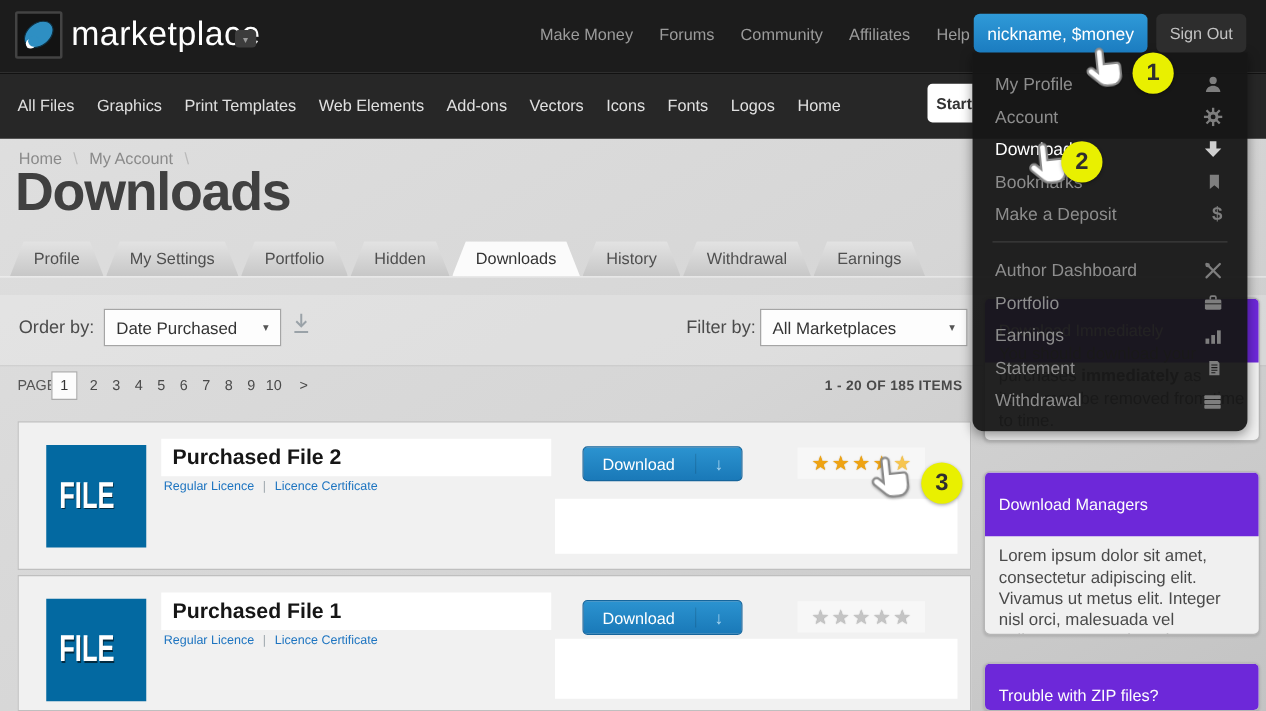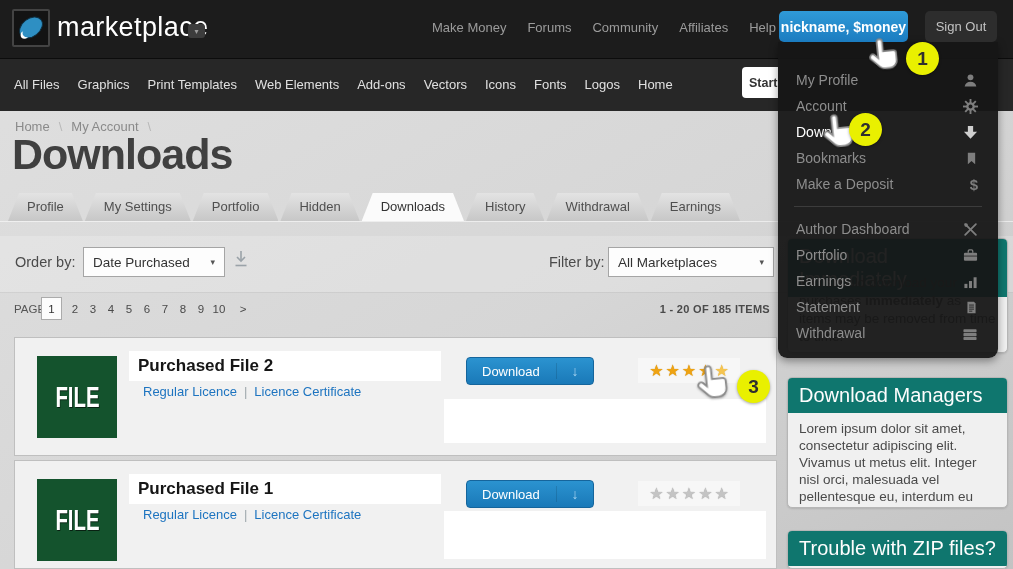--- a/index.html
+++ b/index.html
@@ -7,21 +7,21 @@
   .stage{position:relative;width:1013px;height:569px;overflow:hidden;
     background:linear-gradient(150deg,#e0e0e0 0%,#d6d6d6 55%,#c3c3c3 100%)}
 
   
   .hdr{position:absolute;left:0;top:0;width:1013px;height:58px;background:#1c1c1c}
   .subnav{position:absolute;left:0;top:58px;width:1013px;height:52px;background:#272727;border-top:1px solid #0c0c0c}
   .logo-box{position:absolute;left:12px;top:9px;width:38px;height:38px;background:#131313;border:2px solid #434343;border-radius:2px;box-sizing:border-box;display:flex;align-items:center;justify-content:center;z-index:2}
   .logo-text{position:absolute;left:57px;top:12px;font-size:27px;color:#fff;letter-spacing:.4px;z-index:2}
   .logo-caret{position:absolute;left:188px;top:24px;width:17px;height:14px;background:#3c3c3c;border-radius:3px;color:#9a9a9a;font-size:8px;display:flex;align-items:center;justify-content:center;z-index:2}
   .hdr-nav{position:absolute;left:432px;top:0;height:55px;display:flex;align-items:center;gap:21px;font-size:13px;color:#9b9b9b;z-index:2}
-  .account-btn{position:absolute;left:779px;top:11px;width:129px;height:31px;background:linear-gradient(#2f9ad8,#1b7cc0);border-radius:5px;display:flex;align-items:center;justify-content:center;color:#fff;font-weight:bold;font-size:14px;z-index:55}
+  .account-btn{position:absolute;left:779px;top:11px;width:139px;height:31px;background:linear-gradient(#2f9ad8,#1b7cc0);border-radius:5px;display:flex;align-items:center;justify-content:center;color:#fff;font-weight:normal;font-size:14px;z-index:55}
   .signout-btn{position:absolute;left:925px;top:11px;width:72px;height:31px;background:#2d2d2d;border-radius:5px;display:flex;align-items:center;justify-content:center;color:#c2c2c2;font-size:13px;z-index:55}
   .subnav-links{position:absolute;left:14px;top:58px;height:52px;display:flex;align-items:center;gap:18px;font-size:13px;color:#e0e0e0;z-index:2}
   .start-btn{position:absolute;left:742px;top:67px;width:36px;height:31px;background:#fff;border-radius:4px 0 0 4px;color:#333;font-size:12.5px;font-weight:bold;display:flex;align-items:center;padding-left:7px;box-sizing:border-box;overflow:hidden;white-space:nowrap;z-index:3}
 
   
   .crumb{position:absolute;left:15px;top:119px;font-size:13px;color:#8a8a8a}
   .crumb .sep{color:#b9b9b9;margin:0 9px}
   .title{position:absolute;left:12px;top:130px;font-size:43px;font-weight:bold;color:#404040;letter-spacing:-1px}
 
   
@@ -40,48 +40,48 @@
   
   .pag-label{position:absolute;left:14px;top:303px;font-size:11.5px;color:#555}
   .page-cur{position:absolute;left:41px;top:297px;width:21px;height:23px;background:#fcfcfc;border:1px solid #ababab;box-sizing:border-box;display:flex;align-items:center;justify-content:center;font-size:11.5px;color:#333}
   .pnum{position:absolute;top:303px;font-size:11.5px;color:#4a4a4a;width:18px;text-align:center}
   .pag-sum{position:absolute;right:243px;top:303px;font-size:11px;font-weight:bold;color:#4a4a4a;letter-spacing:.3px}
 
   
   .item{position:absolute;left:14px;width:763px;background:#f1f1f1;border:1px solid #bfbfbf;box-sizing:border-box}
   #item1{top:337px;height:119px}
   #item2{top:460px;height:109px}
-  .thumb{position:absolute;left:22px;top:18px;width:80px;height:82px;background:#14532d;display:flex;align-items:center;justify-content:center}
+  .thumb{position:absolute;left:22px;top:18px;width:80px;height:82px;background:#0369a1;display:flex;align-items:center;justify-content:flex-start}
   .thumb span{color:#fff;font-weight:bold;font-size:30px;transform:scaleX(.68);text-shadow:1px 1px 0 rgba(0,0,0,.6)}
   .tstrip{position:absolute;left:114px;top:13px;width:312px;height:30px;background:#fff;line-height:30px;padding-left:9px;box-sizing:border-box;font-size:17px;font-weight:bold;color:#161616;white-space:nowrap;overflow:hidden}
-  .ilinks{position:absolute;left:128px;top:46px;font-size:13px}
+  .ilinks{position:absolute;left:116px;top:46px;font-size:10px}
   .lnk{color:#1d74c0}
   .lsep{color:#9fa8ad;margin:0 7px}
   .dlbtn{position:absolute;left:451px;top:19px;width:128px;height:28px;border-radius:4px;background:linear-gradient(#2b93d0,#1a79b8);border:1px solid #15659c;box-sizing:border-box;display:flex;align-items:center;color:#fff;font-size:13px}
   .dlbtn .t{padding-left:15px;flex:1}
   .dlbtn .arr{width:36px;text-align:center;color:#a5d3ef;font-weight:bold;font-size:14px;border-left:1px solid rgba(0,0,0,.12)}
   .starstrip{position:absolute;left:623px;top:20px;width:102px;height:25px;background:#f7f7f7;display:flex;align-items:center;justify-content:center;gap:2px;font-size:16px}
   .st-full{color:#efa312;text-shadow:0 0 1px #b97c00}
   .st-hover{color:#f6c54f;text-shadow:0 0 1px #cf9b2a}
   .st-empty{color:#c4c4c4;text-shadow:0 0 1px #939393}
   .notes{position:absolute;left:429px;top:61px;width:322px;height:44px;background:#fff}
   #item2 .notes{top:50px;height:48px}
 
   
   .sbox{position:absolute;left:787px;width:221px;border:1px solid #b6b6b6;border-radius:5px;overflow:hidden;background:#f0f0f0;box-sizing:border-box;box-shadow:0 1px 2px rgba(0,0,0,.12)}
   #sbox1{top:238px;height:115px}
   #sbox2{top:377px;height:131px}
   #sbox3{top:530px;height:39px}
-  .shead{background:#0f766e;color:#fdfdfd;font-size:20px;padding:6px 11px}
+  .shead{background:#6d28d9;color:#fdfdfd;font-size:13px;padding:18px 11px}
   .sbody{padding:7px 11px;font-size:13.5px;color:#4a4a4a;line-height:17px}
   .sbody-bottom{position:absolute;left:0;right:0;bottom:0;padding:0 11px 6px;font-size:13.5px;color:#4a4a4a;line-height:18px}
   .blue{color:#2a8ad2}
 
   
-  .menu{position:absolute;left:778px;top:42px;width:220px;height:291px;background:rgba(22,22,22,.95);border-radius:0 0 9px 9px;z-index:50;box-shadow:0 3px 9px rgba(0,0,0,.4);padding-top:25px;box-sizing:content-box}
+  .menu{position:absolute;left:778px;top:42px;width:220px;height:291px;background:rgba(22,22,22,.95);border-radius:0 0 9px 9px;z-index:50;box-shadow:0 3px 9px rgba(0,0,0,.4);padding-top:12px;box-sizing:content-box}
   .menu-item{display:flex;justify-content:space-between;align-items:center;height:26px;padding:0 20px 0 18px;color:#8d8d8d;font-size:14px}
   .menu-item.active{color:#fff}
   .mi-icon{color:#7e7e7e;display:flex;align-items:center}
   .menu-item.active .mi-icon{color:#cfcfcf}
   .mi-icon svg{display:block}
   .dollar-glyph{font-size:15px;font-weight:bold}
   .menu-sep{border-top:1px solid #3c3c3c;margin:9px 16px}
 
   
   .hand{position:absolute;z-index:65;transform:rotate(-6deg);filter:drop-shadow(0 1px 1px rgba(0,0,0,.3))}

